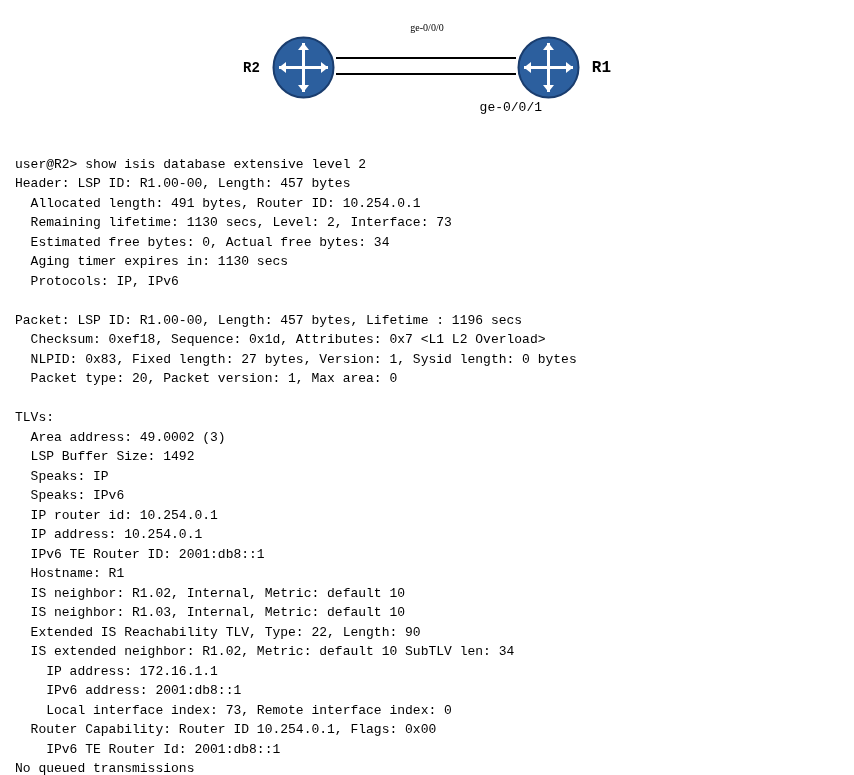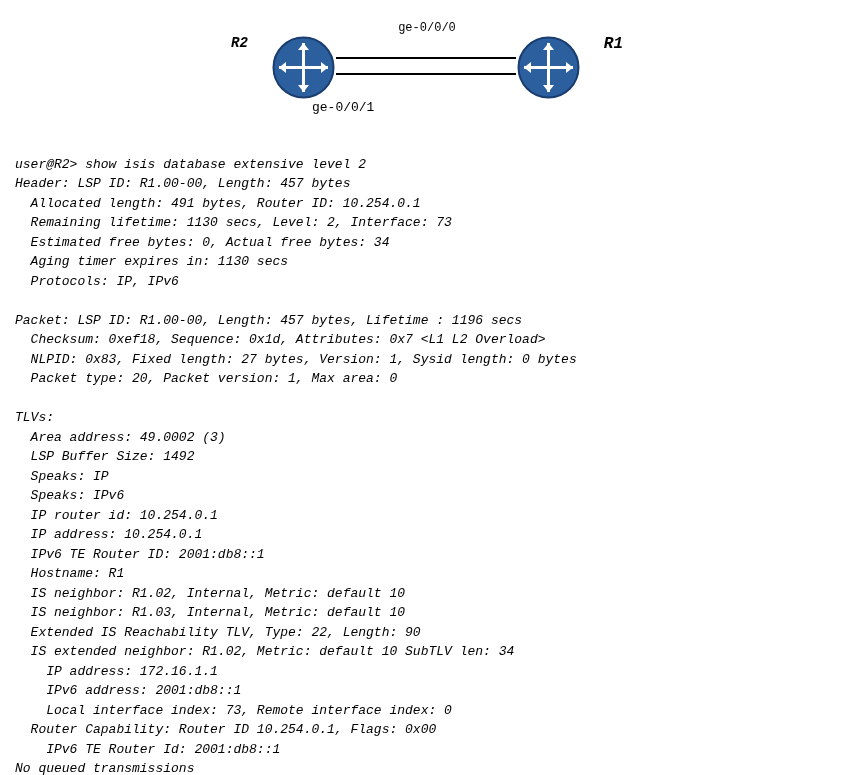--- a/index.html
+++ b/index.html
@@ -17,48 +17,46 @@
       display: flex;
       flex-direction: column;
       align-items: center;
       margin-bottom: 10px;
       position: relative;
       padding: 10px 0;
     }
 
     .router-wrapper {
       display: flex;
-      align-items: flex-start;
-      gap: 18px;
-      font-style: italic;
+      align-items: center;
+      gap: 6px;
     }
 
     .content {
       padding: 0 5px;
       line-height: 1.5;
       white-space: pre;
     }
 
     .line {
       display: block;
       white-space: pre;
-      font-style: italic;
     }
   </style>
 </head>
 <body>
 
 <div class="diagram-container">
   <div style="display:flex; flex-direction:column; align-items:center;">
 
     <div style="display:flex; align-items:center; width:380px; justify-content:center;">
       <span style="width:70px;"></span>
       <span style="width:5px;"></span>
       <div style="flex:1; text-align:center;">
-        <span style="font-family:Liberation Mono, monospace; font-size:12px;">ge-0/0/0</span>
+        <span style="font-family:Liberation Serif, serif; font-size:10px;">ge-0/0/0</span>
       </div>
       <span style="width:5px;"></span>
       <span style="width:70px;"></span>
     </div>
 
     <div style="display:flex; align-items:center; gap:0;">
 
       <div class="router-wrapper">
         <span style="font-family:'Courier New',monospace; font-size:14px; font-weight:bold; margin-right:5px;">R2</span>
         <svg width="65" height="65" viewBox="0 0 65 65">
@@ -90,21 +88,21 @@
           <polygon points="32.5,8 27,15 38,15" fill="white"></polygon>
           <polygon points="32.5,57 27,50 38,50" fill="white"></polygon>
         </svg>
         <span style="font-family:'Courier New',monospace; font-size:16px; font-weight:bold; margin-left:5px;">R1</span>
       </div>
     </div>
 
     <div style="display:flex; align-items:center; width:380px; justify-content:center;">
       <span style="width:70px;"></span>
       <span style="width:5px;"></span>
-      <div style="flex:1; text-align:left;">
+      <div style="flex:1; text-align:right;">
         <span style="font-family:'Courier New',monospace; font-size:13px;">ge-0/0/1</span>
       </div>
       <span style="width:5px;"></span>
       <span style="width:70px;"></span>
     </div>
   </div>
 </div>
 
 <div class="content" id="terminal-lines">
 <span class="line">user@R2&gt; show isis database extensive level 2</span><span class="line">Header: LSP ID: R1.00-00, Length: 457 bytes</span><span class="line">  Allocated length: 491 bytes, Router ID: 10.254.0.1</span><span class="line">  Remaining lifetime: 1130 secs, Level: 2, Interface: 73</span><span class="line">  Estimated free bytes: 0, Actual free bytes: 34</span><span class="line">  Aging timer expires in: 1130 secs</span><span class="line">  Protocols: IP, IPv6</span><span class="line">&nbsp;</span><span class="line">Packet: LSP ID: R1.00-00, Length: 457 bytes, Lifetime : 1196 secs</span><span class="line">  Checksum: 0xef18, Sequence: 0x1d, Attributes: 0x7 &lt;L1 L2 Overload&gt;</span><span class="line">  NLPID: 0x83, Fixed length: 27 bytes, Version: 1, Sysid length: 0 bytes</span><span class="line">  Packet type: 20, Packet version: 1, Max area: 0</span><span class="line">&nbsp;</span><span class="line">TLVs:</span><span class="line">  Area address: 49.0002 (3)</span><span class="line">  LSP Buffer Size: 1492</span><span class="line">  Speaks: IP</span><span class="line">  Speaks: IPv6</span><span class="line">  IP router id: 10.254.0.1</span><span class="line">  IP address: 10.254.0.1</span><span class="line">  IPv6 TE Router ID: 2001:db8::1</span><span class="line">  Hostname: R1</span><span class="line">  IS neighbor: R1.02, Internal, Metric: default 10</span><span class="line">  IS neighbor: R1.03, Internal, Metric: default 10</span><span class="line">  Extended IS Reachability TLV, Type: 22, Length: 90</span><span class="line">  IS extended neighbor: R1.02, Metric: default 10 SubTLV len: 34</span><span class="line">    IP address: 172.16.1.1</span><span class="line">    IPv6 address: 2001:db8::1</span><span class="line">    Local interface index: 73, Remote interface index: 0</span><span class="line">  Router Capability: Router ID 10.254.0.1, Flags: 0x00</span><span class="line">    IPv6 TE Router Id: 2001:db8::1</span><span class="line">No queued transmissions</span></div>

